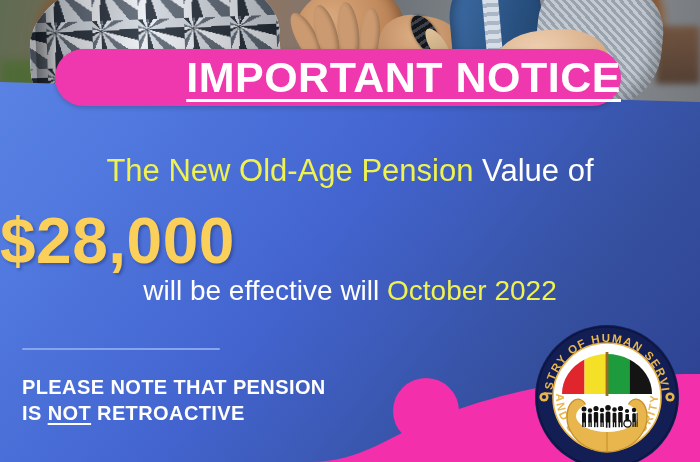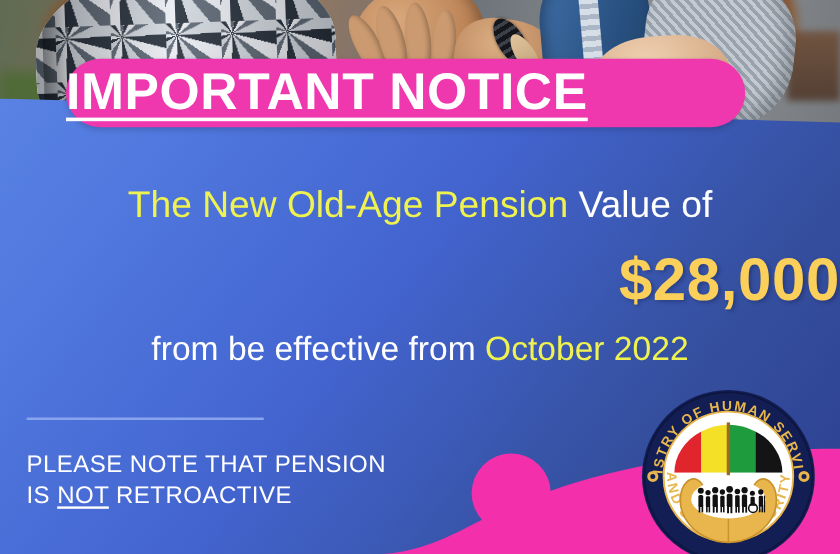--- a/index.html
+++ b/index.html
@@ -113,51 +113,51 @@
   }
   .pink-circle{
     position:absolute;left:393px;top:378px;width:66px;height:66px;border-radius:50%;
     background:#f32fab;
   }
 
   
   .pill{
     position:absolute;left:55px;top:49px;width:566px;height:57px;
     background:#ef37ae;border-radius:30px;
-    display:flex;align-items:center;justify-content:flex-start;
+    display:flex;align-items:center;justify-content:flex-end;
     box-shadow:0 2px 5px rgba(0,0,0,.18);
   }
   .pill-text{
     color:#ffffff;font-weight:bold;font-size:43px;letter-spacing:.5px;
     text-decoration:underline;text-underline-offset:7px;text-decoration-thickness:3px;
     line-height:1;white-space:nowrap;
   }
 
   
   .line1{
     position:absolute;left:0;top:153px;width:700px;text-align:center;
     font-size:31px;color:#ffffff;white-space:nowrap;
   }
   .hl-yellow{color:#eff24f;}
   .amount{
-    position:absolute;left:0;top:204px;width:700px;text-align:right;
-    font-size:50px;font-weight:bold;color:#fbd05a;letter-spacing:.5px;
+    position:absolute;left:0;top:204px;width:700px;text-align:left;
+    font-size:64px;font-weight:bold;color:#fbd05a;letter-spacing:.5px;
     text-shadow:2px 2px 3px rgba(20,30,80,.35);
   }
   .line3{
     position:absolute;left:0;top:275px;width:700px;text-align:center;
     font-size:28px;color:#ffffff;white-space:nowrap;
   }
   .divider{
     position:absolute;left:22px;top:348px;width:198px;height:2px;
     background:#89a4ee;border-radius:2px;
   }
   .note{
     position:absolute;left:22px;top:374px;width:390px;
-    font-size:20px;font-weight:normal;color:#ffffff;line-height:1.32;letter-spacing:.4px;
+    font-size:20px;font-weight:bold;color:#ffffff;line-height:1.32;letter-spacing:.4px;
   }
   .note u{text-decoration:underline;text-underline-offset:3px;text-decoration-thickness:2px;}
 
   
   .logo{position:absolute;left:532px;top:322px;width:150px;height:150px;}
 </style>
 </head>
 <body>
 
 <div id="stage">
@@ -197,21 +197,21 @@
     <span class="pill-text">IMPORTANT NOTICE</span>
   </div>
 
   <div class="line1">
     <span class="hl-yellow">The New Old-Age Pension</span><span> Value of</span>
   </div>
 
   <div class="amount">$28,000</div>
 
   <div class="line3">
-    <span>from be effective from </span><span class="hl-yellow">October 2022</span>
+    <span>will be effective will </span><span class="hl-yellow">October 2022</span>
   </div>
 
   <div class="divider"></div>
 
   <div class="note">
     <span>PLEASE NOTE THAT PENSION</span><br>
     <span>IS </span><u>NOT</u><span> RETROACTIVE</span>
   </div>
 
   <div class="logo">

